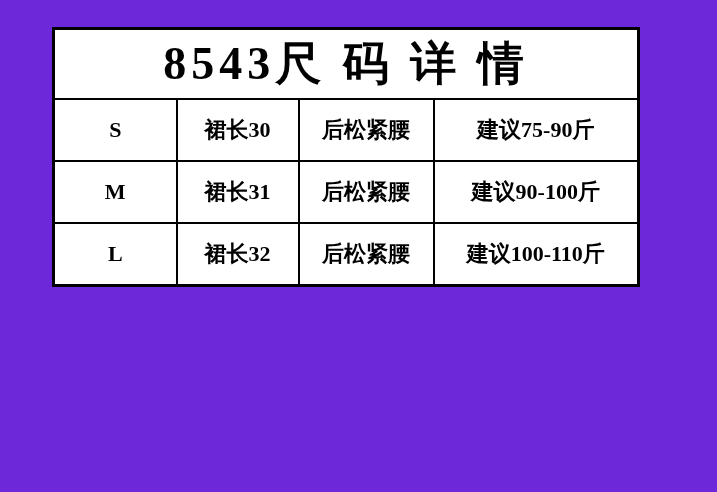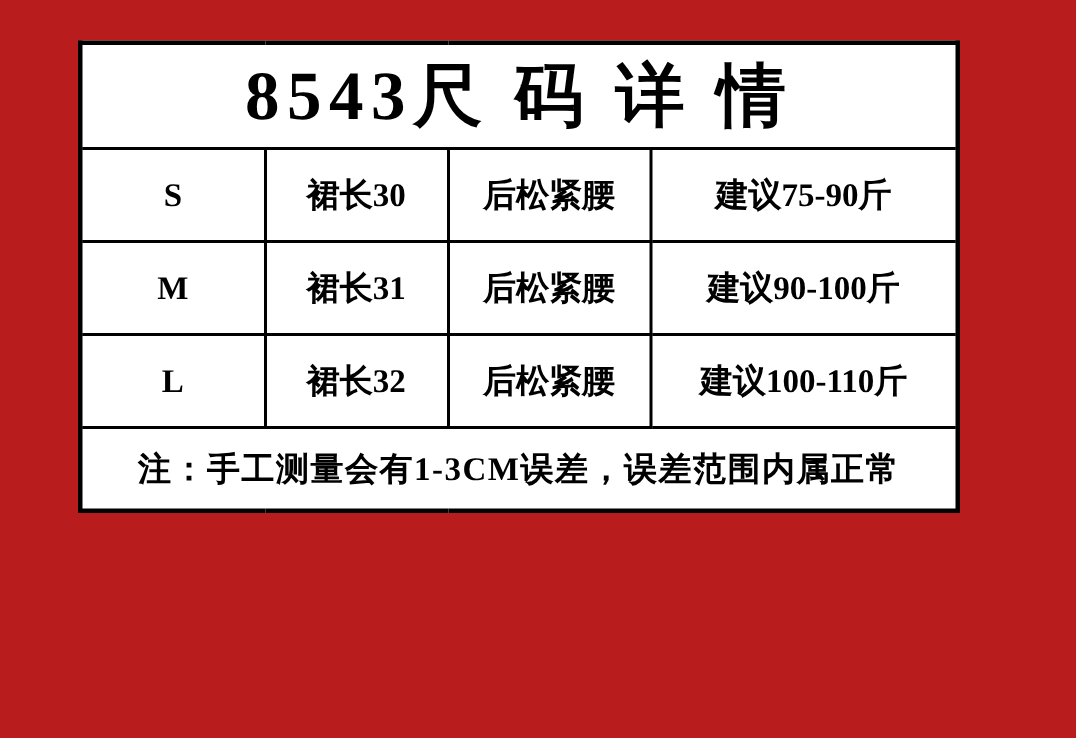--- a/index.html
+++ b/index.html
@@ -7,21 +7,21 @@
     padding: 0;
     width: 717px;
     height: 492px;
     background: #ffffff;
     overflow: hidden;
   }
   .page {
     position: relative;
     width: 717px;
     height: 492px;
-    background: #b91c1c;
+    background: #6d28d9;
   }
   table.size-table {
     position: absolute;
     left: 52px;
     top: 27px;
     width: 585px;
     border-collapse: collapse;
     table-layout: fixed;
     border: 3px solid #000000;
     background: #ffffff;
@@ -84,18 +84,15 @@
 
       <tr class="data-row">
         <td>L</td>
         <td>裙长32</td>
         <td>后松紧腰</td>
         <td>建议100-110斤</td>
       </tr>
 
 
 
-      <tr class="note-row">
-        <td colspan="4" class="note-cell">注：手工测量会有1-3CM误差，误差范围内属正常</td>
-      </tr>
     </tbody>
   </table>
 </div>
 
 </body></html>

